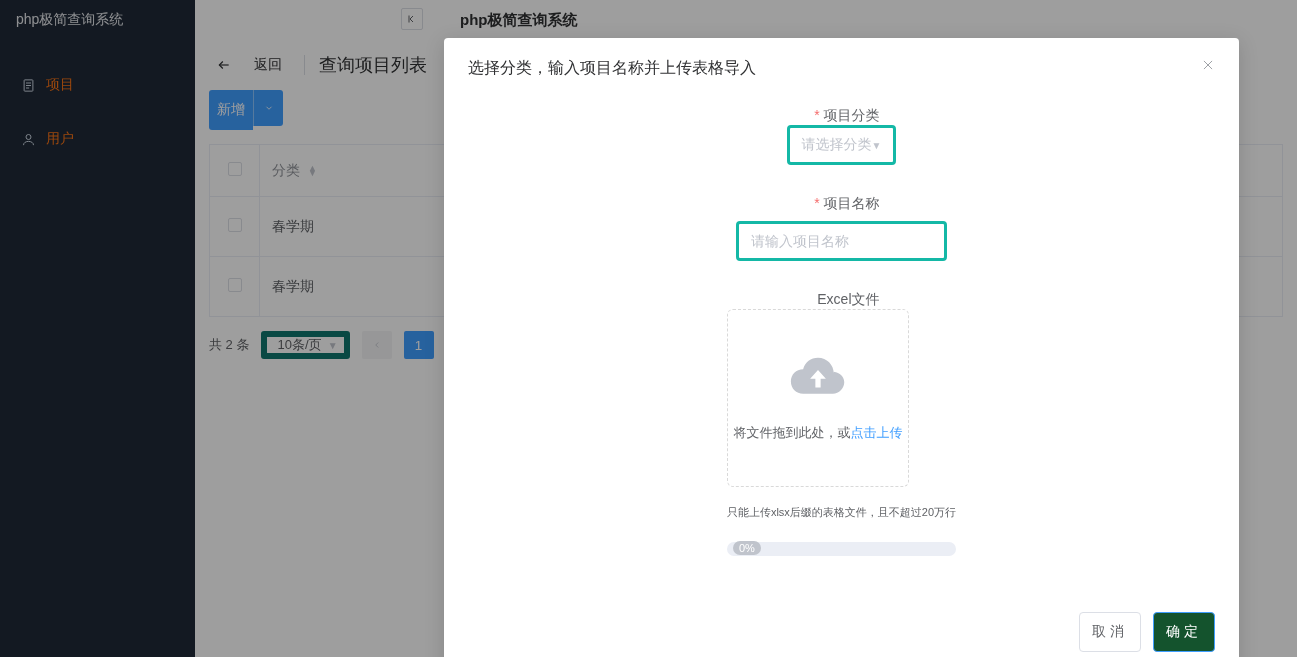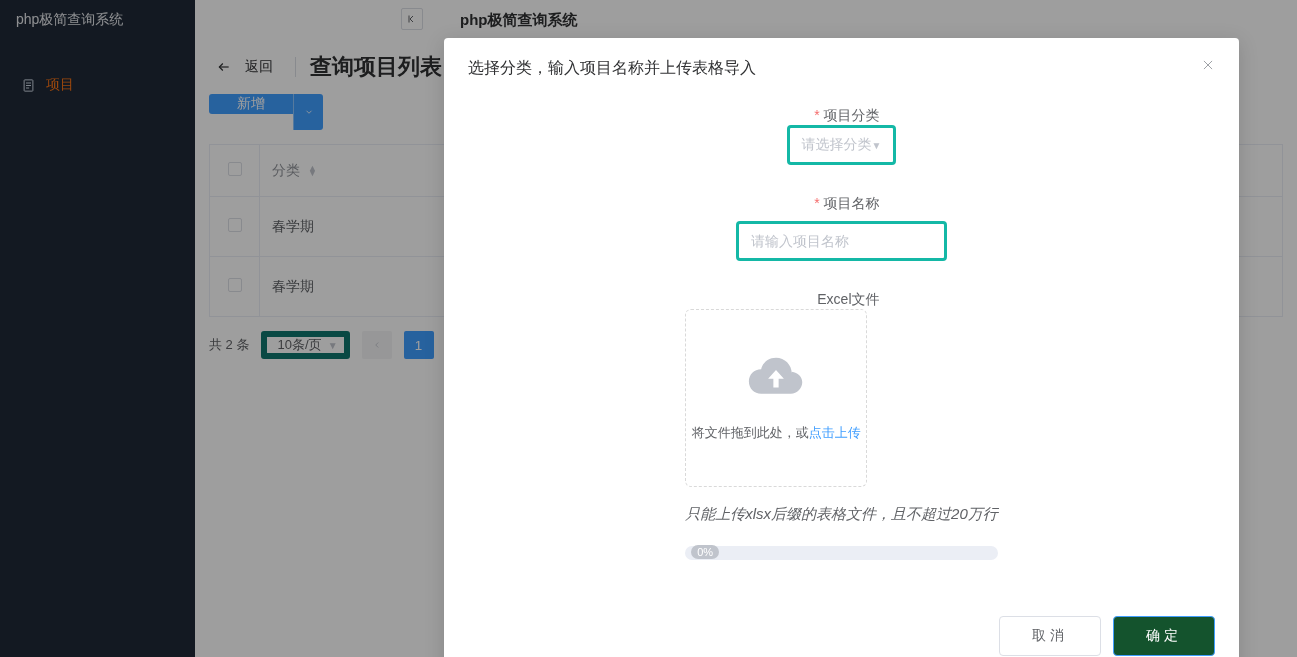--- a/index.html
+++ b/index.html
@@ -12,27 +12,27 @@
     .nav-icon { width: 16px; height: 16px; display: inline-flex; align-items: center; justify-content: center; }
 
     
     .collapse-btn { position: absolute; left: 206px; top: 8px; width: 22px; height: 22px; border: 1px solid #dcdfe6; border-radius: 2px; display: flex; align-items: center; justify-content: center; cursor: pointer; background: #fff; }
 
     
     .main { position: absolute; left: 195px; top: 0; right: 0; bottom: 0; background: #fff; }
     .page-title-bar { height: 40px; display: flex; align-items: center; padding-left: 265px; font-weight: 600; font-size: 15px; }
 
     .breadcrumb-row { display: flex; align-items: center; padding: 12px 14px; gap: 14px; }
-    .back-btn { display: flex; align-items: center; gap: 14px; cursor: pointer; font-size: 14px; color: #303133; padding: 4px 8px; }
+    .back-btn { display: flex; align-items: center; gap: 23px; cursor: pointer; font-size: 14px; color: #303133; padding: 4px 8px; }
     .vline { width: 1px; height: 20px; background: #dcdfe6; }
-    .page-subtitle { font-size: 22px; font-weight: 700; }
+    .page-subtitle { font-size: 18px; font-weight: 400; }
 
     .content-pad { padding: 0 14px; }
     .btn-group { display: inline-flex; margin-bottom: 14px; }
-    .btn-primary { background: #409eff; color: #fff; border: none; height: 20px; padding: 0 28px; font-size: 14px; cursor: pointer; border-radius: 3px 0 0 3px; }
+    .btn-primary { background: #409eff; color: #fff; border: none; height: 40px; padding: 0 8px; font-size: 14px; cursor: pointer; border-radius: 3px 0 0 3px; }
     .btn-drop { background: #409eff; border: none; border-left: 1px solid rgba(255,255,255,0.4); height: 36px; width: 30px; cursor: pointer; border-radius: 0 3px 3px 0; display:flex;align-items:center;justify-content:center; }
 
     table { width: 100%; border-collapse: collapse; }
     th, td { border: 1px solid #ebeef5; padding: 0 12px; height: 60px; text-align: left; font-size: 14px; color: #606266; font-weight: normal;}
     th { background: #fff; height: 52px; color:#909399; }
     .chk { width: 50px; text-align: center; }
     .chk-box { width: 14px; height: 14px; border: 1px solid #dcdfe6; border-radius: 2px; display: inline-block; }
     .sort-caret { display:inline-flex; flex-direction:column; vertical-align:middle; margin-left:4px; line-height:5px; font-size:9px; color:#c0c4cc;}
 
     .pagination { display: flex; align-items: center; gap: 12px; padding: 14px 0; font-size: 13px; color: #606266; }
@@ -52,44 +52,53 @@
     .form-row { display: flex; align-items: center; margin-bottom: 22px; flex-direction: column; }
     .form-label { width: 100px; text-align: right; padding-right: 12px; padding-top: 8px; font-size: 14px; color: #606266; }
     .req::before { content: "* "; color: #f56c6c; }
     .form-control { flex: 1; }
     .select, .input { width: 100%; height: 40px; border: 3px solid #14b8a6; border-radius: 4px; padding: 0 12px; font-size: 14px; color: #606266; background: #fff; display: flex; align-items: center; justify-content: space-between; }
     .select-placeholder, .input::placeholder { color: #c0c4cc; }
     .input { outline: none; margin-top: 8px; }
     .upload-box { width: 182px; height: 178px; border: 1px dashed #d9d9d9; border-radius: 6px; display: flex; flex-direction: column; align-items: center; justify-content: center; cursor: pointer; gap: 24px; }
     .upload-text { font-size: 13px; color: #606266; }
     .upload-link { color: #409eff; }
-    .tip { font-size: 15px; color: #606266; text-align: center; margin-top: 18px; font-style: italic; }
+    .tip { font-size: 11px; color: #606266; text-align: center; margin-top: 18px; }
     .progress { height: 14px; background: #ebeef5; border-radius: 8px; margin-top: 22px; position: relative; }
     .progress .pct { position: absolute; left: 6px; top: -1px; font-size: 11px; color: #fff; background:#c0c4cc; border-radius:8px; padding:1px 6px; }
     .dialog-footer { padding: 14px 24px 22px; display: flex; justify-content: flex-end; gap: 12px; }
-    .btn { height: 40px; padding: 0 32px; border-radius: 4px; font-size: 14px; cursor: pointer; border: 1px solid #dcdfe6; background: #fff; color: #606266; letter-spacing: 4px; }
+    .btn { height: 40px; padding: 0 12px; border-radius: 4px; font-size: 14px; cursor: pointer; border: 1px solid #dcdfe6; background: #fff; color: #606266; letter-spacing: 4px; }
     .btn.primary { background: #14532d; border-color: #409eff; color: #fff; font-family: Liberation Serif, serif; }
     .caret-down { font-size:10px; color:#c0c4cc; }
   </style>
 </head>
 <body>
 
 <div class="sidebar">
   <div class="sidebar-header">php极简查询系统</div>
   <div style="height:18px"></div>
   <div class="nav-item">
     <span class="nav-icon">
       <svg width="15" height="15" viewBox="0 0 24 24" fill="none" stroke="#cbd5e1" stroke-width="1.6">
           <rect x="5" y="3" width="14" height="18" rx="1"></rect>
           <line x1="8" y1="8" x2="16" y2="8"></line>
           <line x1="8" y1="12" x2="16" y2="12"></line>
           <line x1="8" y1="16" x2="13" y2="16"></line>
         </svg>
     </span>
     <span>项目</span>
+  </div>
+  <div class="nav-item">
+    <span class="nav-icon">
+      <svg width="15" height="15" viewBox="0 0 24 24" fill="none" stroke="#cbd5e1" stroke-width="1.6">
+          <circle cx="12" cy="8" r="4"></circle>
+          <path d="M4 21c0-4 4-6 8-6s8 2 8 6"></path>
+        </svg>
+    </span>
+    <span>用户</span>
   </div>
 </div>
 
 <div class="main">
   <div class="collapse-btn">
     <svg width="12" height="12" viewBox="0 0 24 24" fill="none" stroke="#606266" stroke-width="2">
         <polyline points="14 6 8 12 14 18"></polyline>
         <line x1="6" y1="5" x2="6" y2="19"></line>
       </svg>
   </div>

